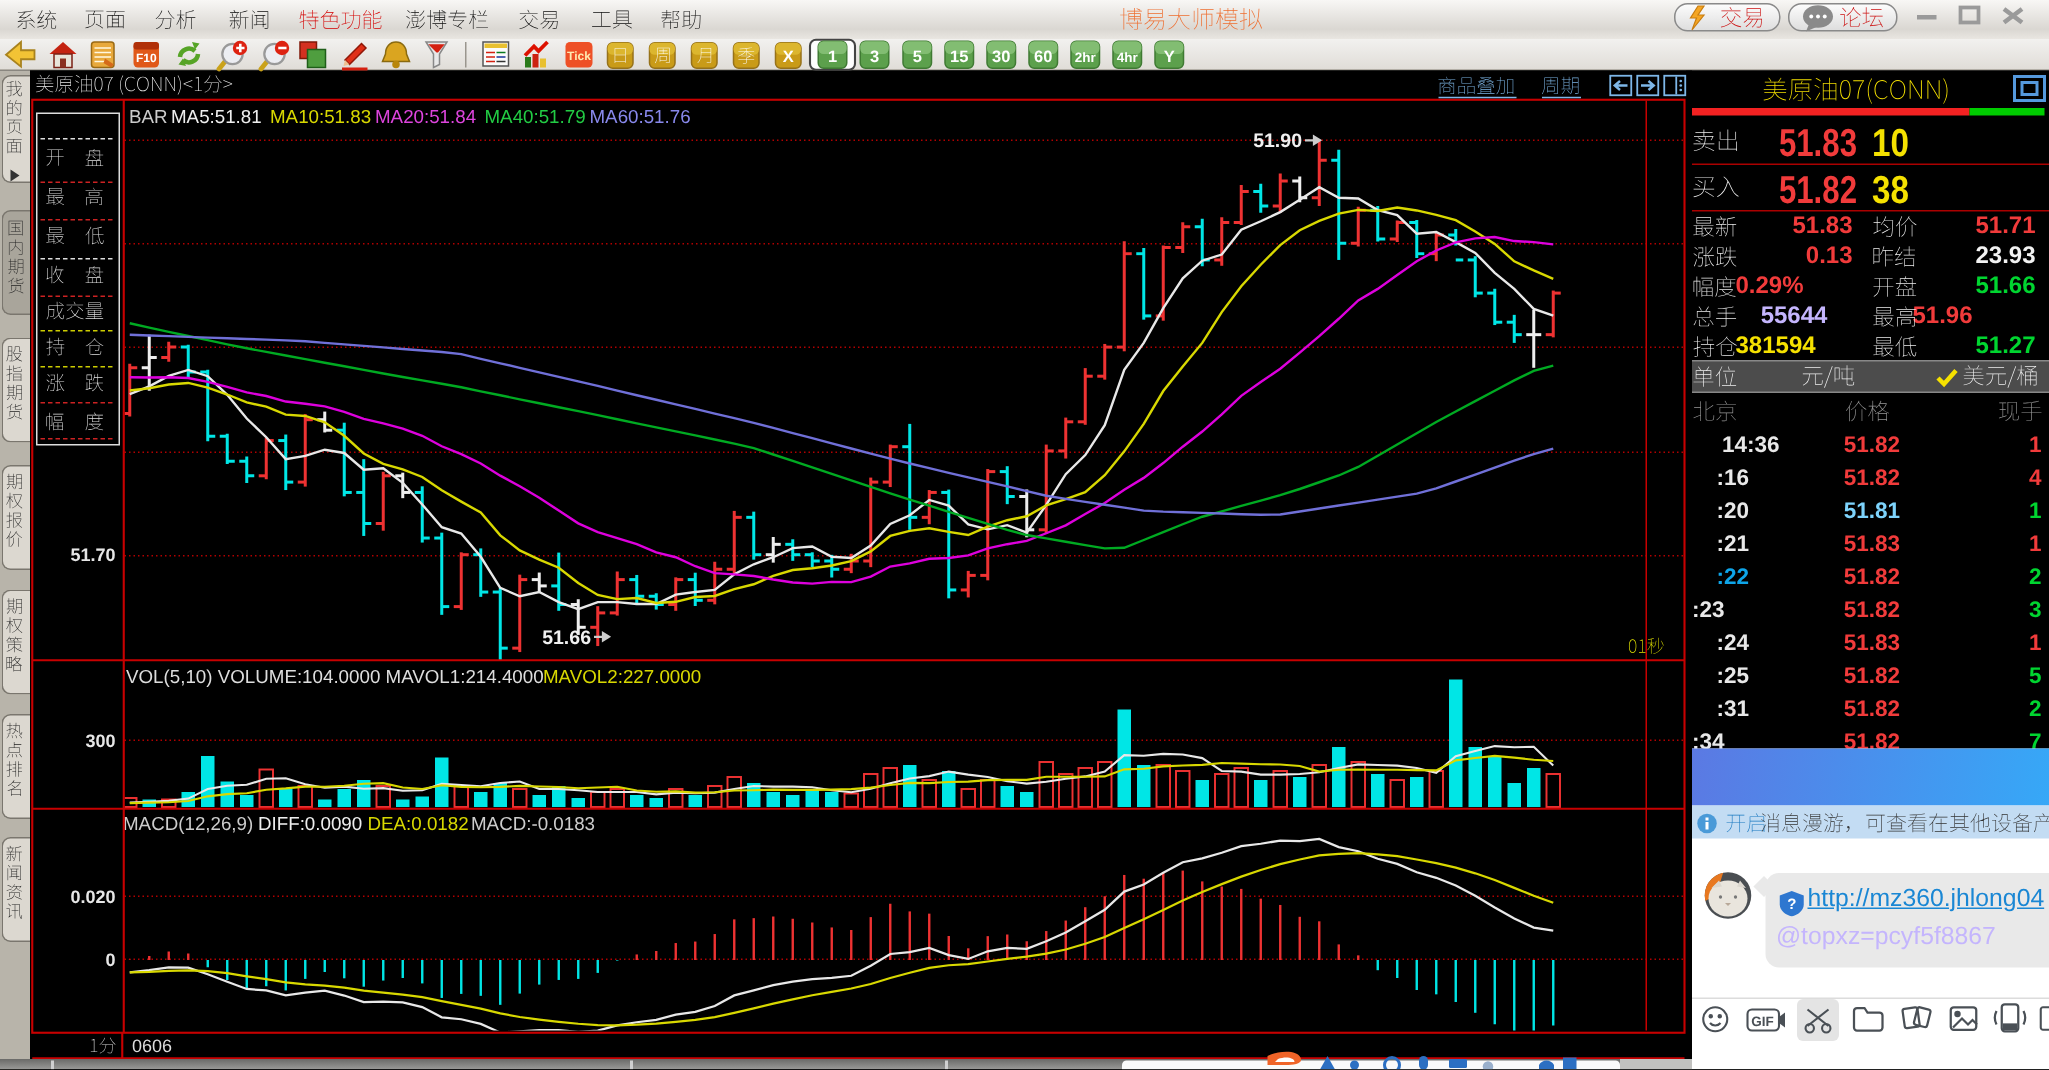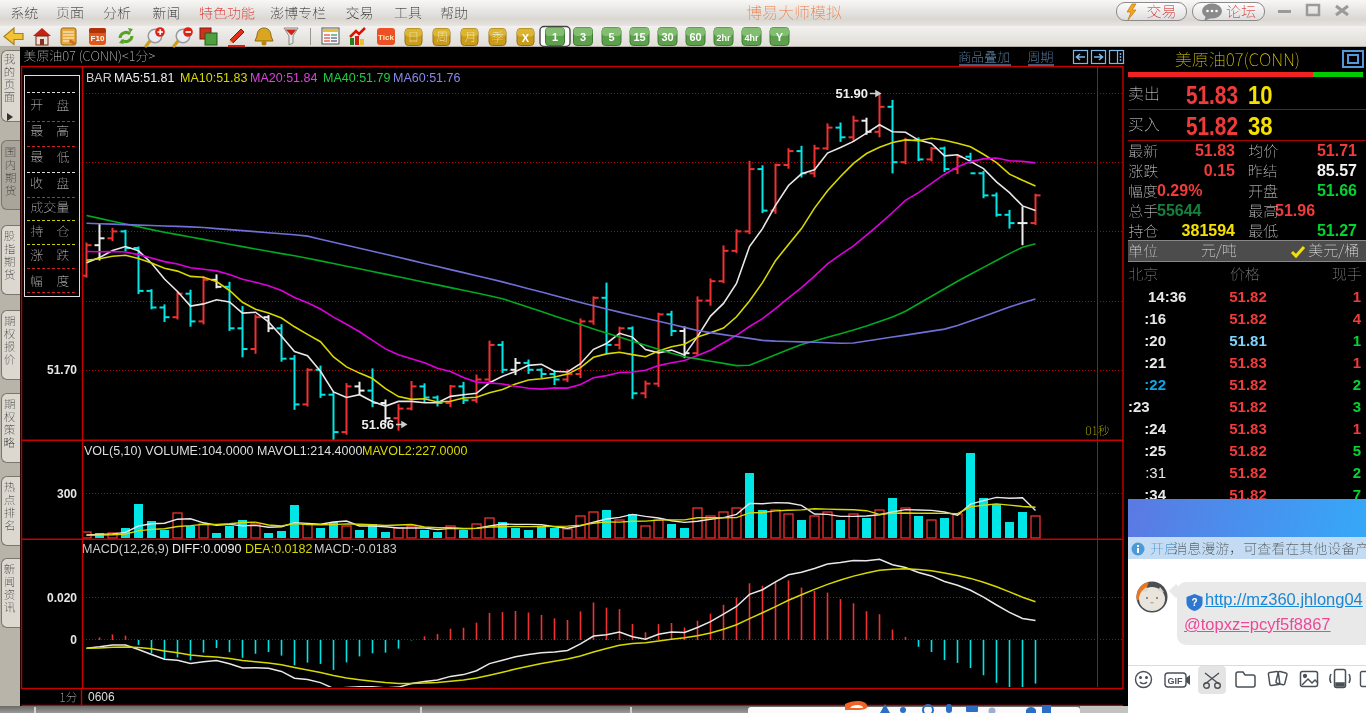--- a/index.html
+++ b/index.html
@@ -602,27 +602,27 @@
     <div style="position:absolute;left:1128px;top:72px;width:185px;height:5px;background:#f32222"></div>
     <div style="position:absolute;left:1313px;top:72px;width:50px;height:5px;background:#00cc00"></div>
     <div style="position:absolute;left:1165px;top:80px;width:73px;text-align:right;color:#f13b3b;font-size:26px;font-weight:bold;transform:scaleX(.8);transform-origin:100% 50%">51.83</div>
     <div style="position:absolute;left:1248px;top:80px;width:60px;text-align:left;color:#f5e100;font-size:26px;font-weight:bold;transform:scaleX(.85);transform-origin:0 50%">10</div>
     <div style="position:absolute;left:1128px;top:108.5px;width:238px;height:1px;background:#aa0000"></div>
     <div style="position:absolute;left:1165px;top:111px;width:73px;text-align:right;color:#f13b3b;font-size:26px;font-weight:bold;transform:scaleX(.8);transform-origin:100% 50%">51.82</div>
     <div style="position:absolute;left:1248px;top:111px;width:60px;text-align:left;color:#f5e100;font-size:26px;font-weight:bold;transform:scaleX(.85);transform-origin:0 50%">38</div>
     <div style="position:absolute;left:1128px;top:140px;width:238px;height:1px;background:#aa0000"></div>
     <div style="position:absolute;left:1157px;top:142px;width:78px;text-align:right;color:#f13b3b;font-size:16px;font-weight:bold;">51.83</div>
     <div style="position:absolute;left:1275px;top:142px;width:82px;text-align:right;color:#f13b3b;font-size:16px;font-weight:bold;">51.71</div>
-    <div style="position:absolute;left:1157px;top:162px;width:78px;text-align:right;color:#f13b3b;font-size:16px;font-weight:bold;">0.15</div>
-    <div style="position:absolute;left:1275px;top:162px;width:82px;text-align:right;color:#f2f2f2;font-size:16px;font-weight:bold;">85.57</div>
+    <div style="position:absolute;left:1157px;top:162px;width:78px;text-align:right;color:#f13b3b;font-size:16px;font-weight:bold;">0.13</div>
+    <div style="position:absolute;left:1275px;top:162px;width:82px;text-align:right;color:#f2f2f2;font-size:16px;font-weight:bold;">23.93</div>
     <div style="position:absolute;left:1157px;top:182px;width:78px;text-align:left;color:#f13b3b;font-size:16px;font-weight:bold;">0.29%</div>
     <div style="position:absolute;left:1275px;top:182px;width:82px;text-align:right;color:#00d530;font-size:16px;font-weight:bold;">51.66</div>
-    <div style="position:absolute;left:1157px;top:202px;width:78px;text-align:left;color:#15803d;font-size:16px;font-weight:bold;">55644</div>
+    <div style="position:absolute;left:1157px;top:202px;width:78px;text-align:center;color:#c4b5fd;font-size:16px;font-weight:bold;">55644</div>
     <div style="position:absolute;left:1275px;top:202px;width:82px;text-align:left;color:#f13b3b;font-size:16px;font-weight:bold;">51.96</div>
-    <div style="position:absolute;left:1157px;top:222px;width:78px;text-align:right;color:#f5e100;font-size:16px;font-weight:bold;">381594</div>
+    <div style="position:absolute;left:1157px;top:222px;width:78px;color:#f5e100;font-size:16px;font-weight:bold;">381594</div>
     <div style="position:absolute;left:1275px;top:222px;width:82px;text-align:right;color:#00d530;font-size:16px;font-weight:bold;">51.27</div>
     <div style="position:absolute;left:1128px;top:240px;width:238px;height:22px;background:#4c4c4c;border-top:1px solid #888;border-bottom:1px solid #888"></div>
     <svg width="16" height="14" viewBox="0 0 16 14" style="position:absolute;left:1290px;top:245px">
       <path d="M2 7l4 4 8-9" stroke="#f5e100" stroke-width="3" fill="none"></path>
     </svg>
     <div style="position:absolute;left:1128px;top:288px;width:38px;text-align:right;color:#e8e8e8;font-size:15px;font-weight:bold;margin-left:20px;">14:36</div>
     <div style="position:absolute;left:1208px;top:288px;width:80px;text-align:center;color:#f13b3b;font-size:15px;font-weight:bold;">51.82</div>
     <div style="position:absolute;left:1305px;top:288px;width:56px;text-align:right;color:#f13b3b;font-size:15px;font-weight:bold;">1</div>
     <div style="position:absolute;left:1128px;top:310px;width:38px;text-align:right;color:#e8e8e8;font-size:15px;font-weight:bold;">:16</div>
     <div style="position:absolute;left:1208px;top:310px;width:80px;text-align:center;color:#f13b3b;font-size:15px;font-weight:bold;">51.82</div>
@@ -638,24 +638,24 @@
     <div style="position:absolute;left:1305px;top:376px;width:56px;text-align:right;color:#00d530;font-size:15px;font-weight:bold;">2</div>
     <div style="position:absolute;left:1128px;top:398px;width:38px;text-align:left;color:#e8e8e8;font-size:15px;font-weight:bold;">:23</div>
     <div style="position:absolute;left:1208px;top:398px;width:80px;text-align:center;color:#f13b3b;font-size:15px;font-weight:bold;">51.82</div>
     <div style="position:absolute;left:1305px;top:398px;width:56px;text-align:right;color:#00d530;font-size:15px;font-weight:bold;">3</div>
     <div style="position:absolute;left:1128px;top:420px;width:38px;text-align:right;color:#e8e8e8;font-size:15px;font-weight:bold;">:24</div>
     <div style="position:absolute;left:1208px;top:420px;width:80px;text-align:center;color:#f13b3b;font-size:15px;font-weight:bold;">51.83</div>
     <div style="position:absolute;left:1305px;top:420px;width:56px;text-align:right;color:#f13b3b;font-size:15px;font-weight:bold;">1</div>
     <div style="position:absolute;left:1128px;top:442px;width:38px;text-align:right;color:#e8e8e8;font-size:15px;font-weight:bold;">:25</div>
     <div style="position:absolute;left:1208px;top:442px;width:80px;text-align:center;color:#f13b3b;font-size:15px;font-weight:bold;">51.82</div>
     <div style="position:absolute;left:1305px;top:442px;width:56px;text-align:right;color:#00d530;font-size:15px;font-weight:bold;">5</div>
-    <div style="position:absolute;left:1128px;top:464px;width:38px;text-align:right;color:#e8e8e8;font-size:15px;font-weight:normal;">:31</div>
+    <div style="position:absolute;left:1128px;top:464px;width:38px;text-align:right;color:#e8e8e8;font-size:15px;font-weight:bold;">:31</div>
     <div style="position:absolute;left:1208px;top:464px;width:80px;text-align:center;color:#f13b3b;font-size:15px;font-weight:bold;">51.82</div>
     <div style="position:absolute;left:1305px;top:464px;width:56px;text-align:right;color:#00d530;font-size:15px;font-weight:bold;">2</div>
-    <div style="position:absolute;left:1128px;top:486px;width:38px;text-align:right;color:#e8e8e8;font-size:15px;font-weight:bold;">:34</div>
+    <div style="position:absolute;left:1128px;top:486px;width:38px;text-align:left;color:#e8e8e8;font-size:15px;font-weight:bold;">:34</div>
     <div style="position:absolute;left:1208px;top:486px;width:80px;text-align:center;color:#f13b3b;font-size:15px;font-weight:bold;">51.82</div>
     <div style="position:absolute;left:1305px;top:486px;width:56px;text-align:right;color:#00d530;font-size:15px;font-weight:bold;">7</div>
 <div style="position:absolute;left:1128px;top:499px;width:238px;height:214px;background:#fff;z-index:40"></div>
     <div style="position:absolute;left:1128px;top:499px;width:238px;height:38px;background:linear-gradient(100deg,#5b79e3,#36a8f7);z-index:41"></div>
     <div style="position:absolute;left:1128px;top:537px;width:238px;height:22px;background:#c3dcf3;z-index:41"></div>
     <svg width="14" height="14" viewBox="0 0 14 14" style="position:absolute;left:1131px;top:542px;z-index:42">
       <circle cx="7" cy="7" r="6.5" fill="#4a9ad8"></circle>
       <rect x="6" y="3" width="2" height="2" fill="#fff"></rect>
       <rect x="6" y="6" width="2" height="5" fill="#fff"></rect>
     </svg>
@@ -675,21 +675,21 @@
         <path d="M14 21h4l-2 2z" fill="#b8a898"></path>
       </g>
     </svg>
     <div style="position:absolute;left:1177px;top:582px;width:200px;height:63px;background:#e9e9e9;border-radius:9px;z-index:42"></div>
     <div style="position:absolute;left:1171px;top:586px;width:10px;height:10px;background:#e9e9e9;transform:rotate(45deg);z-index:42"></div>
     <svg width="17" height="17" viewBox="0 0 17 17" style="position:absolute;left:1186px;top:594px;z-index:43">
       <path d="M8.5 0l8 3v6c0 4-4 7-8 8-4-1-8-4-8-8V3z" fill="#2e77d0"></path>
       <text x="8.5" y="12" text-anchor="middle" font-size="10" font-weight="bold" fill="#fff" font-family="Liberation Sans">?</text>
     </svg>
     <div style="position:absolute;left:1205px;top:590px;color:#1a87d4;font-size:16.5px;text-decoration:underline;white-space:nowrap;z-index:43">http://mz360.jhlong04</div>
-    <div style="position:absolute;left:1184px;top:615px;color:#ec4899;font-size:16.5px;text-decoration:underline;white-space:nowrap;z-index:43">@topxz=pcyf5f8867</div>
+    <div style="position:absolute;left:1184px;top:615px;color:#c4b5fd;font-size:16.5px;white-space:nowrap;z-index:43">@topxz=pcyf5f8867</div>
     <div style="position:absolute;left:1128px;top:664.5px;width:238px;height:1px;background:#dcdcdc;z-index:42"></div>
     <svg width="1366" height="713" viewBox="0 0 1366 713" style="position:absolute;left:0;top:0;z-index:43;pointer-events:none">
       <g transform="translate(1135 671)" fill="none" stroke="#4a5056" stroke-width="1.4">
         <circle cx="8.5" cy="8.5" r="8"></circle>
         <circle cx="5.5" cy="6.5" r="0.8" fill="#4a5056"></circle>
         <circle cx="11.5" cy="6.5" r="0.8" fill="#4a5056"></circle>
         <path d="M5 11a4.5 4.5 0 0 0 7 0"></path>
       </g>
       <g transform="translate(1165 672)">
         <rect x="0" y="1" width="21" height="14" rx="3" fill="none" stroke="#4a5056" stroke-width="1.4"></rect>

